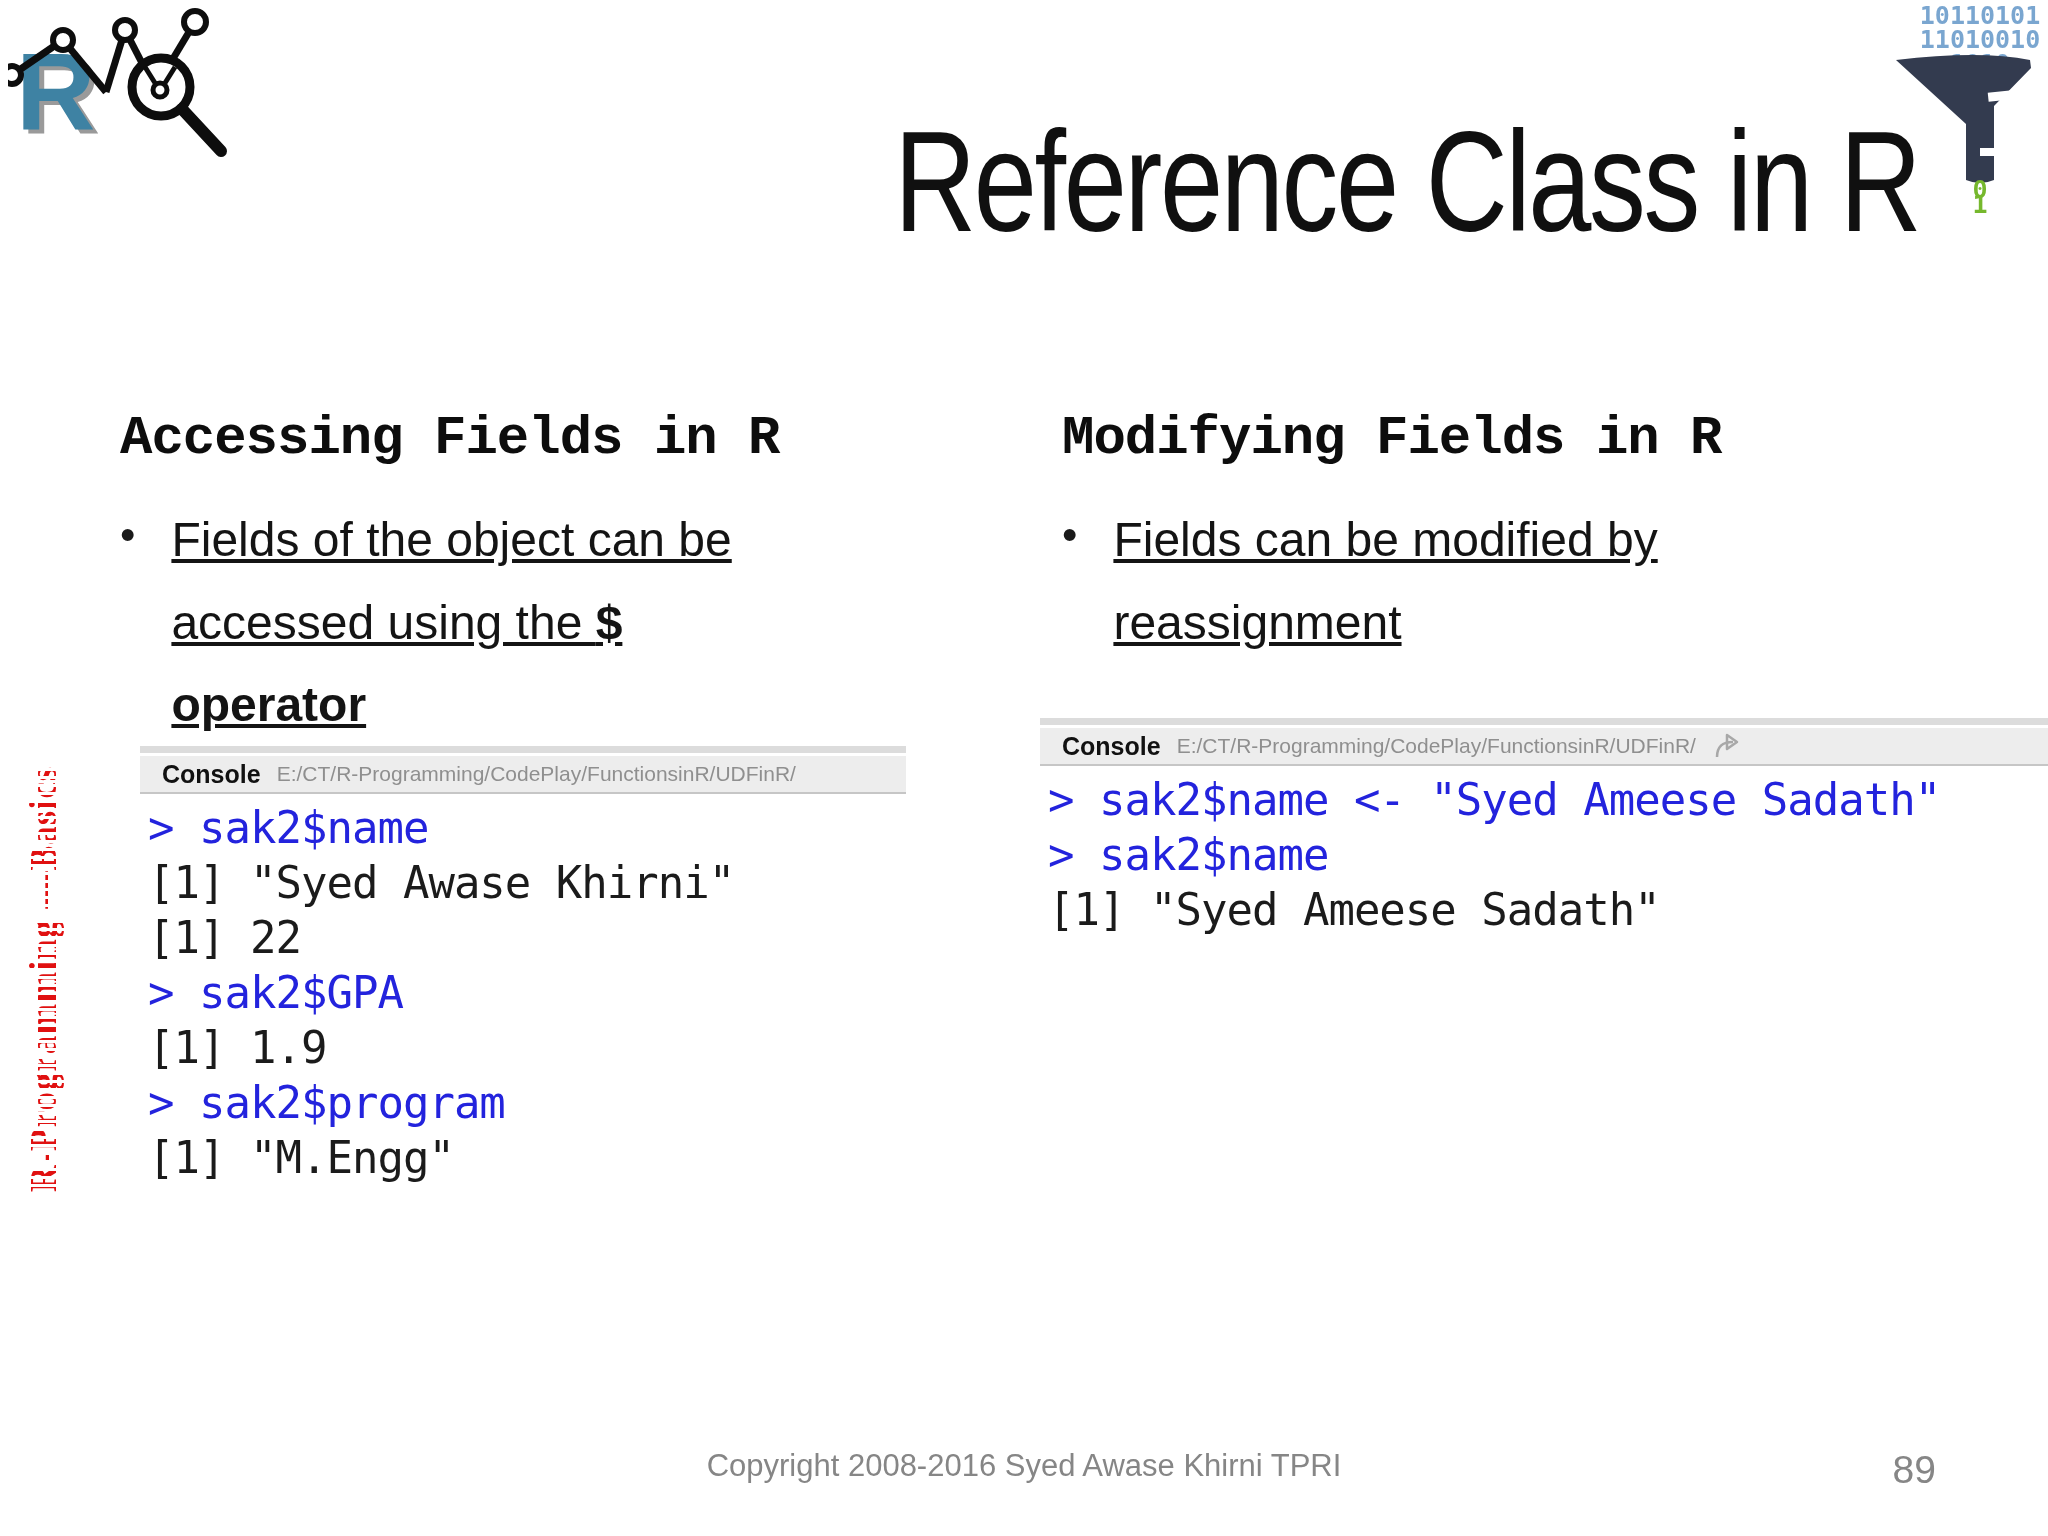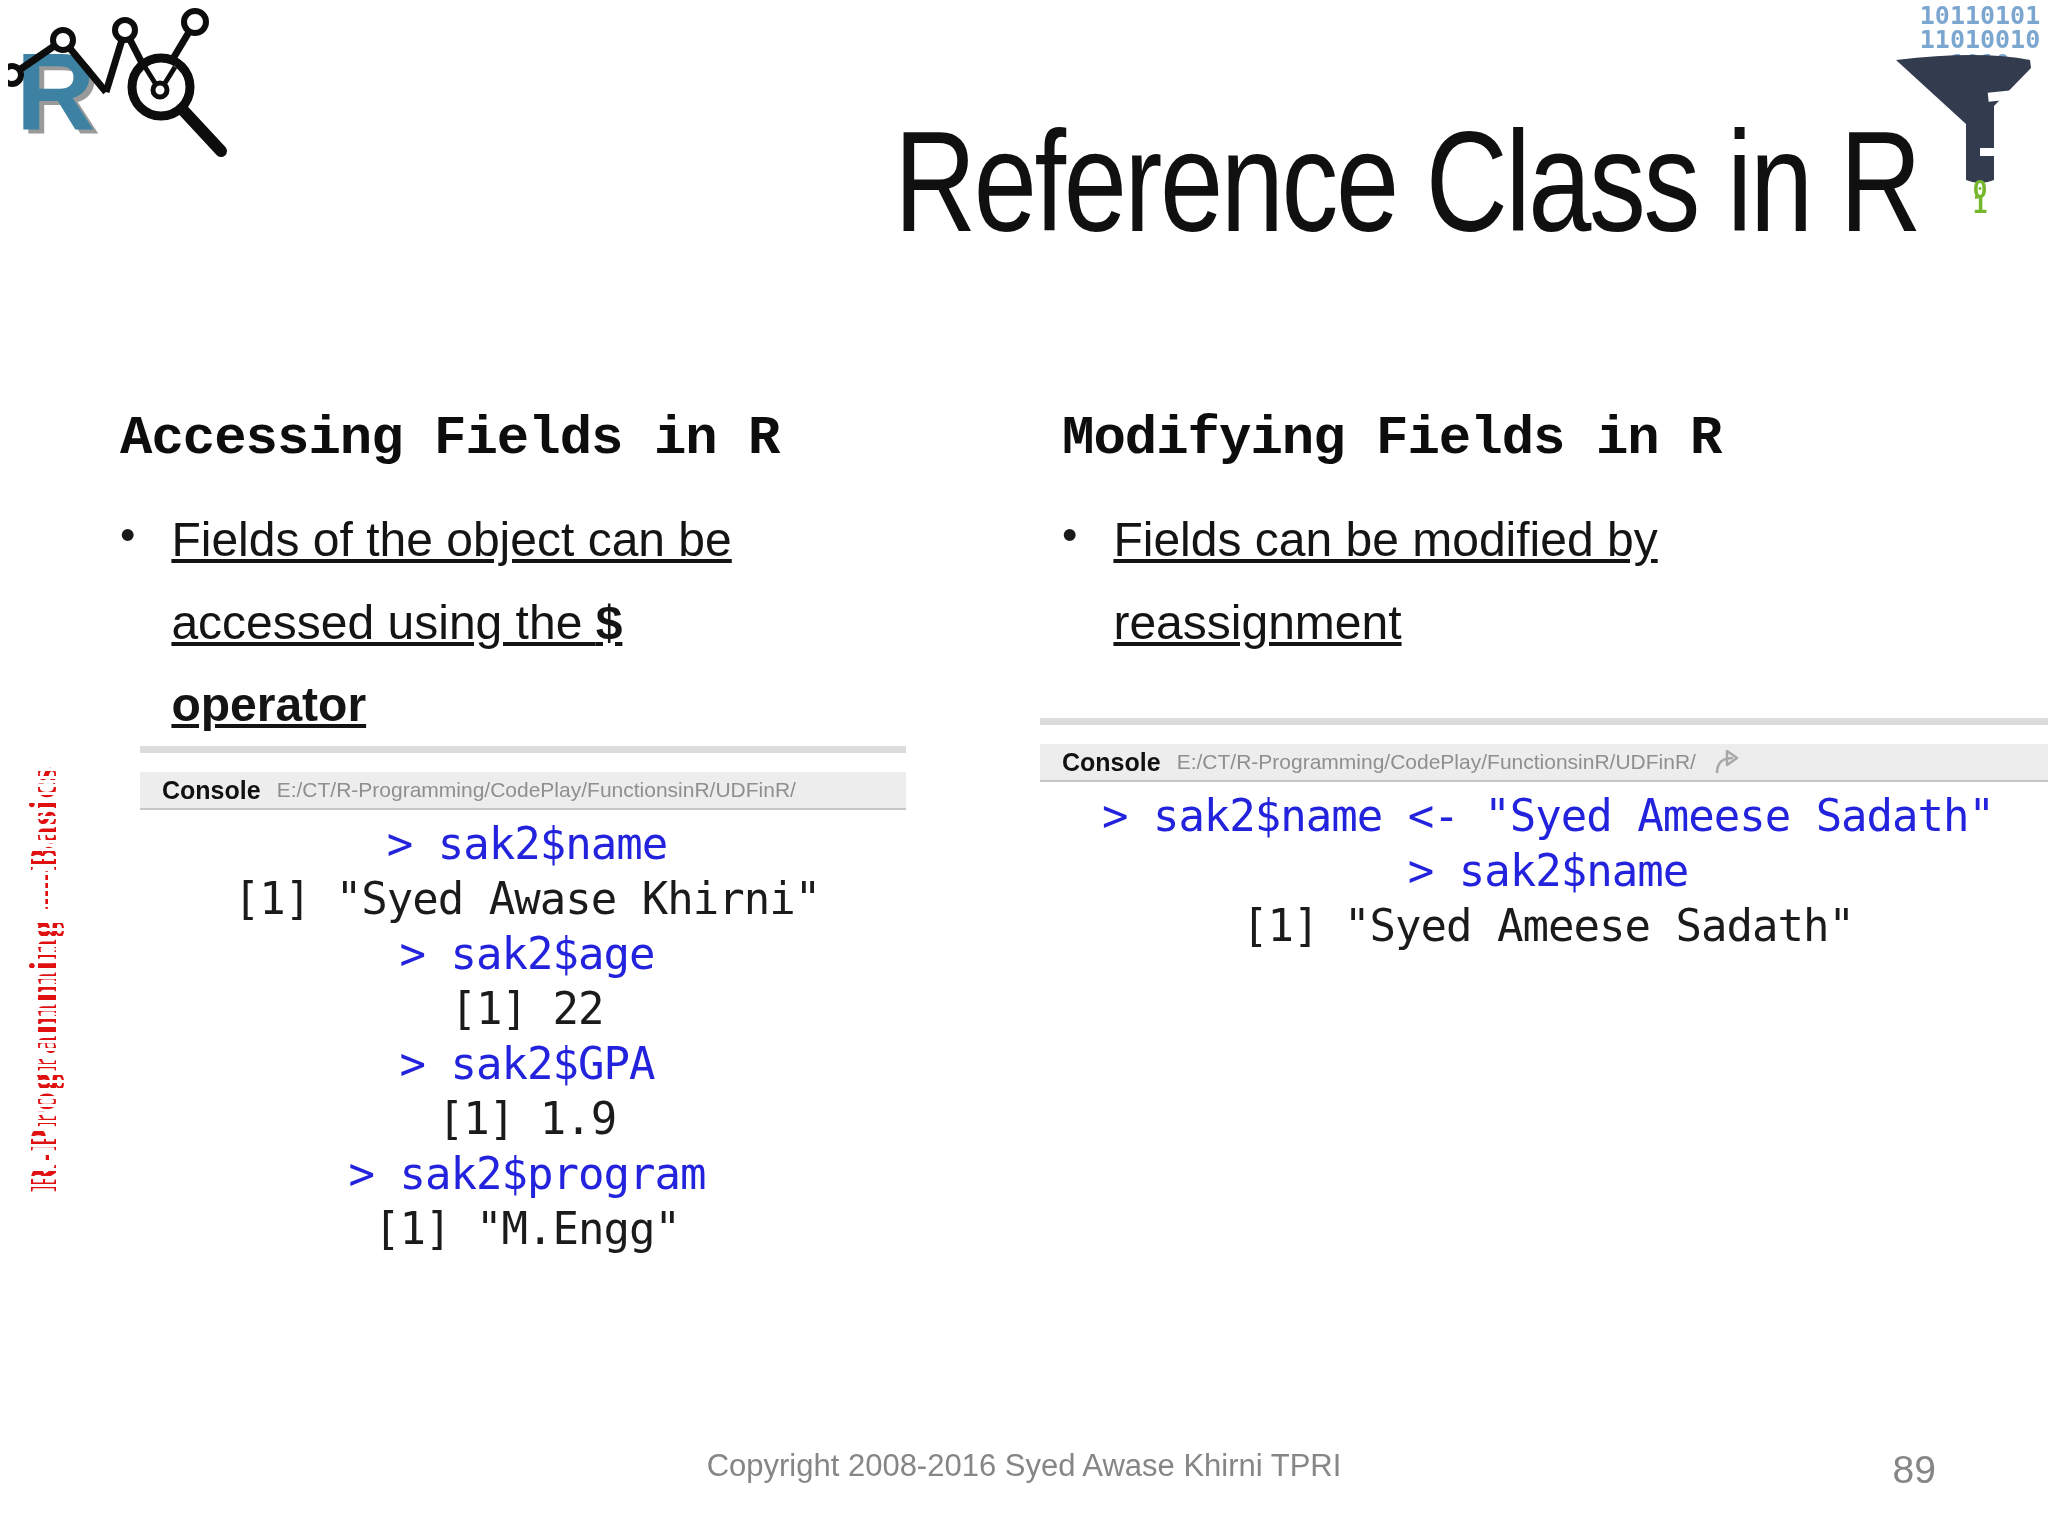--- a/index.html
+++ b/index.html
@@ -31,21 +31,21 @@
   .col-right{left:1062px;width:920px;}
   .col h2{margin:0;font-size:54px;font-weight:bold;letter-spacing:-1px;color:#0d0d0d;font-family:Liberation Mono, monospace;}
   .bullet-row{display:flex;gap:36px;margin-top:30px;}
   .col-left  .bullet-text{width:640px;}
   .col-right .bullet-text{width:640px;}
   .dot{font-size:44px;line-height:1.2;padding-top:10px;color:#1a1a1a;}
   .bullet-text{margin:0;font-size:48px;line-height:1.72;color:#141414;text-decoration:underline;}
   .bullet-text strong{font-weight:bold;}
 
   
-  .console{position:absolute;padding-top:26px;text-align:center;}
+  .console{position:absolute;padding-top:10px;}
   .console::before{content:"";position:absolute;top:0;left:0;right:0;height:7px;background:#dcdcdc;}
   .console-left{left:140px;top:746px;width:766px;}
   .console-right{left:1040px;top:718px;width:1008px;}
   .console-header{display:flex;align-items:center;gap:16px;height:36px;
     background:var(--header_gray,#ededed);border-bottom:2px solid #c6c6c6;padding-left:22px;
     white-space:nowrap;overflow:hidden;}
   .console-tab{font-size:25px;font-weight:bold;color:#111;}
   .console-path{font-size:21px;color:var(--console_path_gray,#8f8f8f);}
   .console-body{padding:6px 0 0 8px;font-family:"DejaVu Sans Mono","Liberation Mono",monospace;
     font-size:44px;line-height:55px;letter-spacing:-1px;white-space:pre;}
@@ -123,21 +123,21 @@
       <span class="dot">•</span>
       <p class="bullet-text">Fields can be modified by reassignment</p>
     </div>
   </section>
 
   <div class="console console-left">
     <div class="console-header">
       <span class="console-tab">Console</span>
       <span class="console-path">E:/CT/R-Programming/CodePlay/FunctionsinR/UDFinR/</span>
     </div>
-    <div class="console-body"><div class="cline input">&gt; sak2$name</div><div class="cline output">[1] "Syed Awase Khirni"</div><div class="cline input">&gt; sak2$age</div><div class="cline output">[1] 22</div><div class="cline input">&gt; sak2$GPA</div><div class="cline output">[1] 1.9</div><div class="cline input">&gt; sak2$program</div><div class="cline output">[1] "M.Engg"</div></div>
+    <div class="console-body"><div class="cline input">&gt; sak2$name</div><div class="cline output">[1] "Syed Awase Khirni"</div><div class="cline output">[1] 22</div><div class="cline input">&gt; sak2$GPA</div><div class="cline output">[1] 1.9</div><div class="cline input">&gt; sak2$program</div><div class="cline output">[1] "M.Engg"</div></div>
   </div>
 
   <div class="console console-right">
     <div class="console-header">
       <span class="console-tab">Console</span>
       <span class="console-path">E:/CT/R-Programming/CodePlay/FunctionsinR/UDFinR/</span>
       <svg class="arrow-icon" width="32" height="28" viewBox="0 0 32 28">
         <path d="M5,25 C5,13 12,10 21,10" fill="none" stroke="#a8a8a8" stroke-width="2.5"></path>
         <path d="M15,3 L25,10 L15,17 Z" fill="none" stroke="#a8a8a8" stroke-width="2.5" stroke-linejoin="round"></path>
       </svg>

